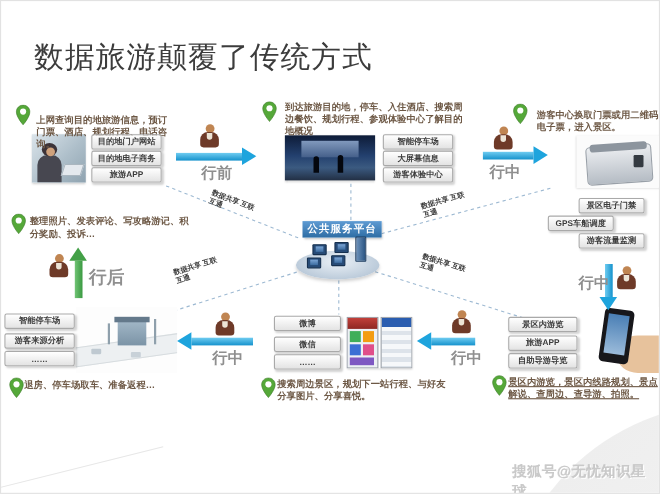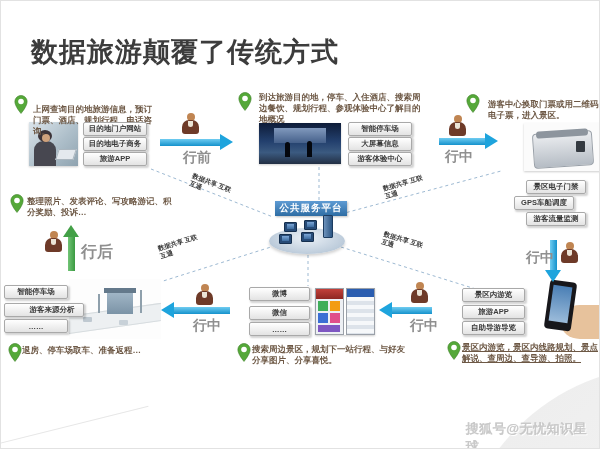--- a/index.html
+++ b/index.html
@@ -3,21 +3,21 @@
 <meta charset="utf-8">
 <style>
   html,body { margin:0; padding:0; background:#fff; }
   .canvas {
     position:relative; width:600px; height:449px; background:#ffffff;
     overflow:hidden; font-family:"Liberation Sans","DejaVu Sans",sans-serif;
     border:1px solid #e2e2e2; box-sizing:border-box;
   }
   .title {
     position:absolute; left:30px; top:33px; margin:0;
-    font-size:27px; font-weight:700; color:#3c3c3c; letter-spacing:1px;
+    font-size:27px; font-weight:400; color:#3c3c3c; letter-spacing:1px;
     z-index:3;
   }
   
   .note {
     position:absolute; font-size:8.5px; font-weight:bold; color:#6d5845;
     line-height:1.32; z-index:3;
   }
   
   .btn {
     position:absolute; width:62px; height:12px;
@@ -198,21 +198,21 @@
         <circle cx="12" cy="11.5" r="5" fill="#fff"></circle>
       </svg>
   </div>
   <div class="note" style="left:487px; top:98px; width:112px;">游客中心换取门票或用二维码电子票，进入景区。</div>
   <div class="img" id="img-gate">
     <i class="body"></i>
       <i class="lid"></i>
       <i class="panel"></i>
   </div>
   <div class="btn w58" style="left:525px; top:179px;">景区电子门禁</div>
-  <div class="btn w58" style="left:513px; top:195px;">GPS车船调度</div>
+  <div class="btn w58" style="left:497px; top:195px;">GPS车船调度</div>
   <div class="btn w58" style="left:525px; top:211px;">游客流量监测</div>
 
   <div class="person" style="left:560px; top:241px;">
       <i class="p-head"></i>
       <i class="p-body"></i>
     </div>
   <div class="arrow-d" style="left:549px; top:239px; height:30px;"></div>
   <div class="stage" style="left:525px; top:248px;">行中</div>
 
   <div class="btn" style="left:461px; top:287px; width:61px;">景区内游览</div>
@@ -259,21 +259,21 @@
   <div class="note" style="left:251px; top:343px; width:155px;">搜索周边景区，规划下一站行程、与好友分享图片、分享喜悦。</div>
 
   <div class="person" style="left:195px; top:283px;">
       <i class="p-head"></i>
       <i class="p-body"></i>
     </div>
   <div class="arrow-l" style="left:173px; top:306px; width:56px;"></div>
   <div class="stage" style="left:192px; top:316px;">行中</div>
 
   <div class="btn" style="left:3px; top:284px;">智能停车场</div>
-  <div class="btn" style="left:3px; top:302px;padding-left:16px;">游客来源分析</div>
+  <div class="btn" style="left:3px; top:302px;">游客来源分析</div>
   <div class="btn" style="left:3px; top:318px;">……</div>
   <div class="img" id="img-parking">
     <i class="road"></i>
       <i class="bldg"></i>
       <i class="roof"></i>
       <i class="pole1"></i>
       <i class="pole2"></i>
       <i class="car1"></i>
       <i class="car2"></i>
   </div>

